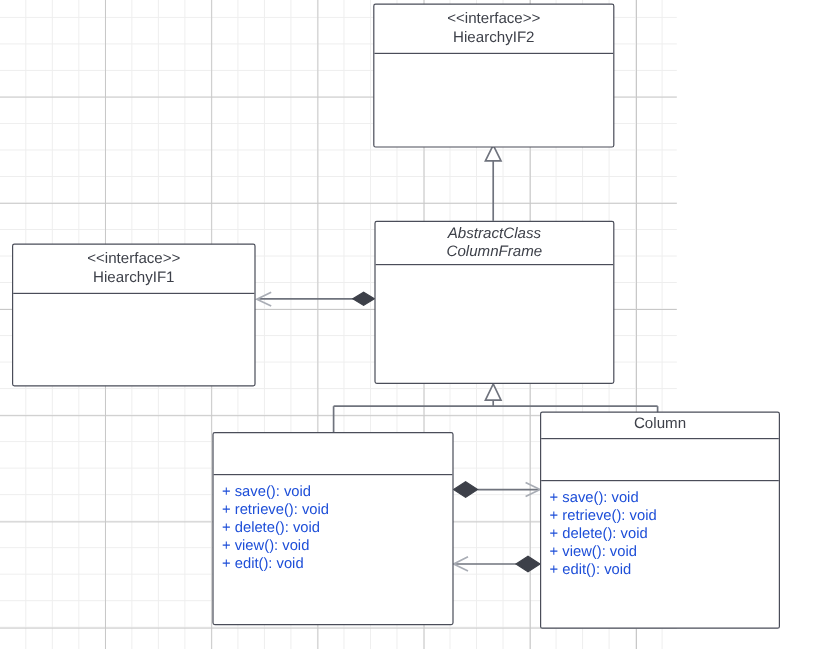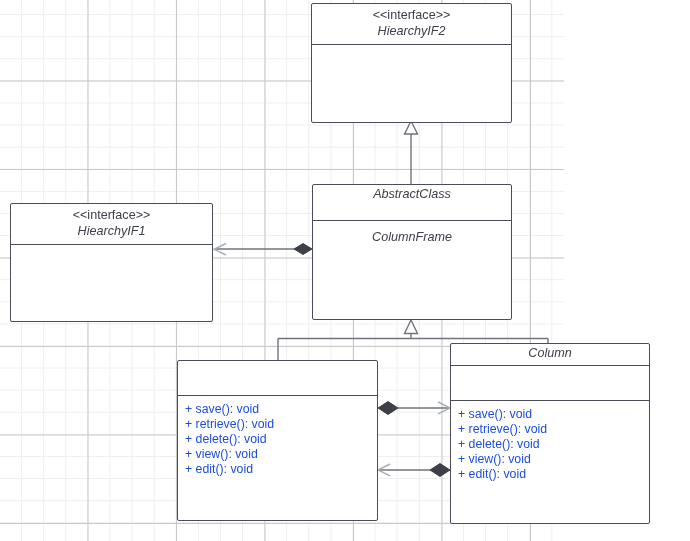--- a/index.html
+++ b/index.html
@@ -61,23 +61,23 @@
     flex-direction: column;
     align-items: center;
     justify-content: center;
     color: #3d4049;
     font-size: 12.6px;
     line-height: 15.5px;
     padding: 4px 2px 5px 2px;
     text-align: center;
   }
   .uml-header .stereo { white-space: pre; }
-  .uml-header .cname  { white-space: pre; font-style: italic; }
+  .uml-header .cname  { white-space: pre; }
   .uml-header.italic .stereo,
-  .uml-header.italic .cname { font-style: italic; margin-top: 28px; }
+  .uml-header.italic .cname { font-style: italic; }
 
   .uml-attrs {
     box-sizing: border-box;
     flex: 0 0 auto;
   }
   .uml-attrs.divided { border-bottom: 1.6px solid #4a4d59; }
 
   .uml-ops {
     box-sizing: border-box;
     flex: 1 1 auto;

